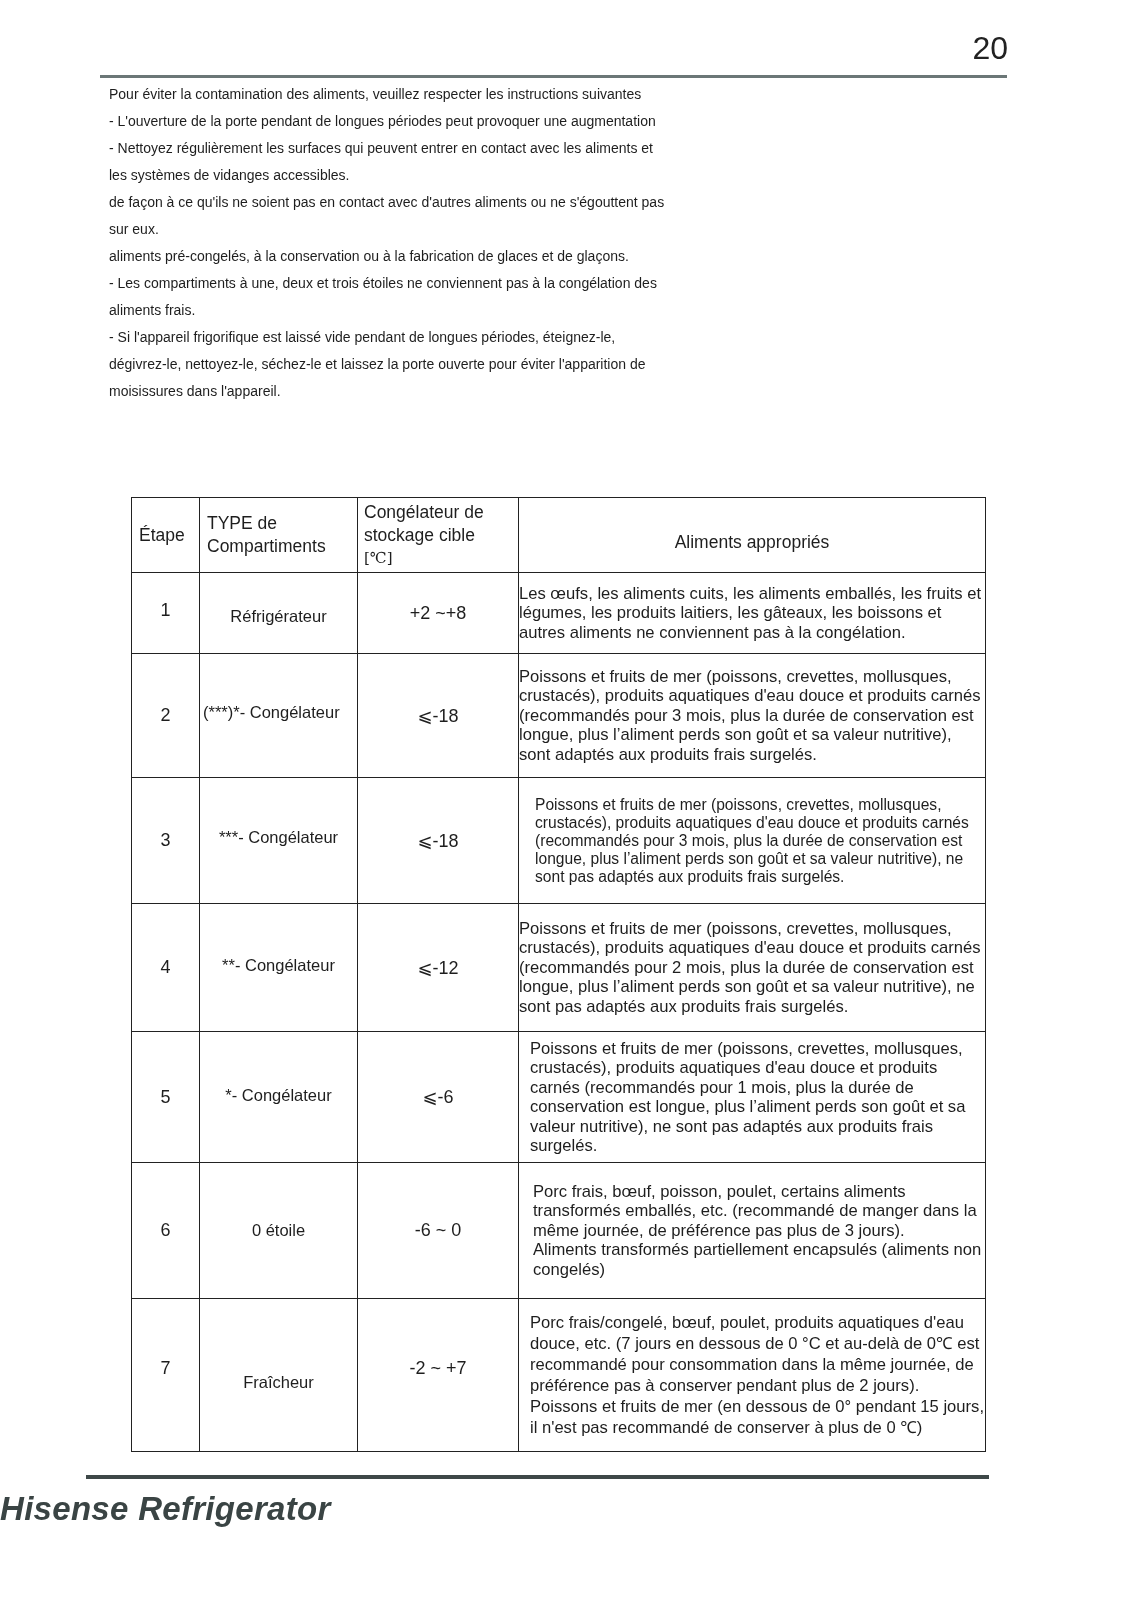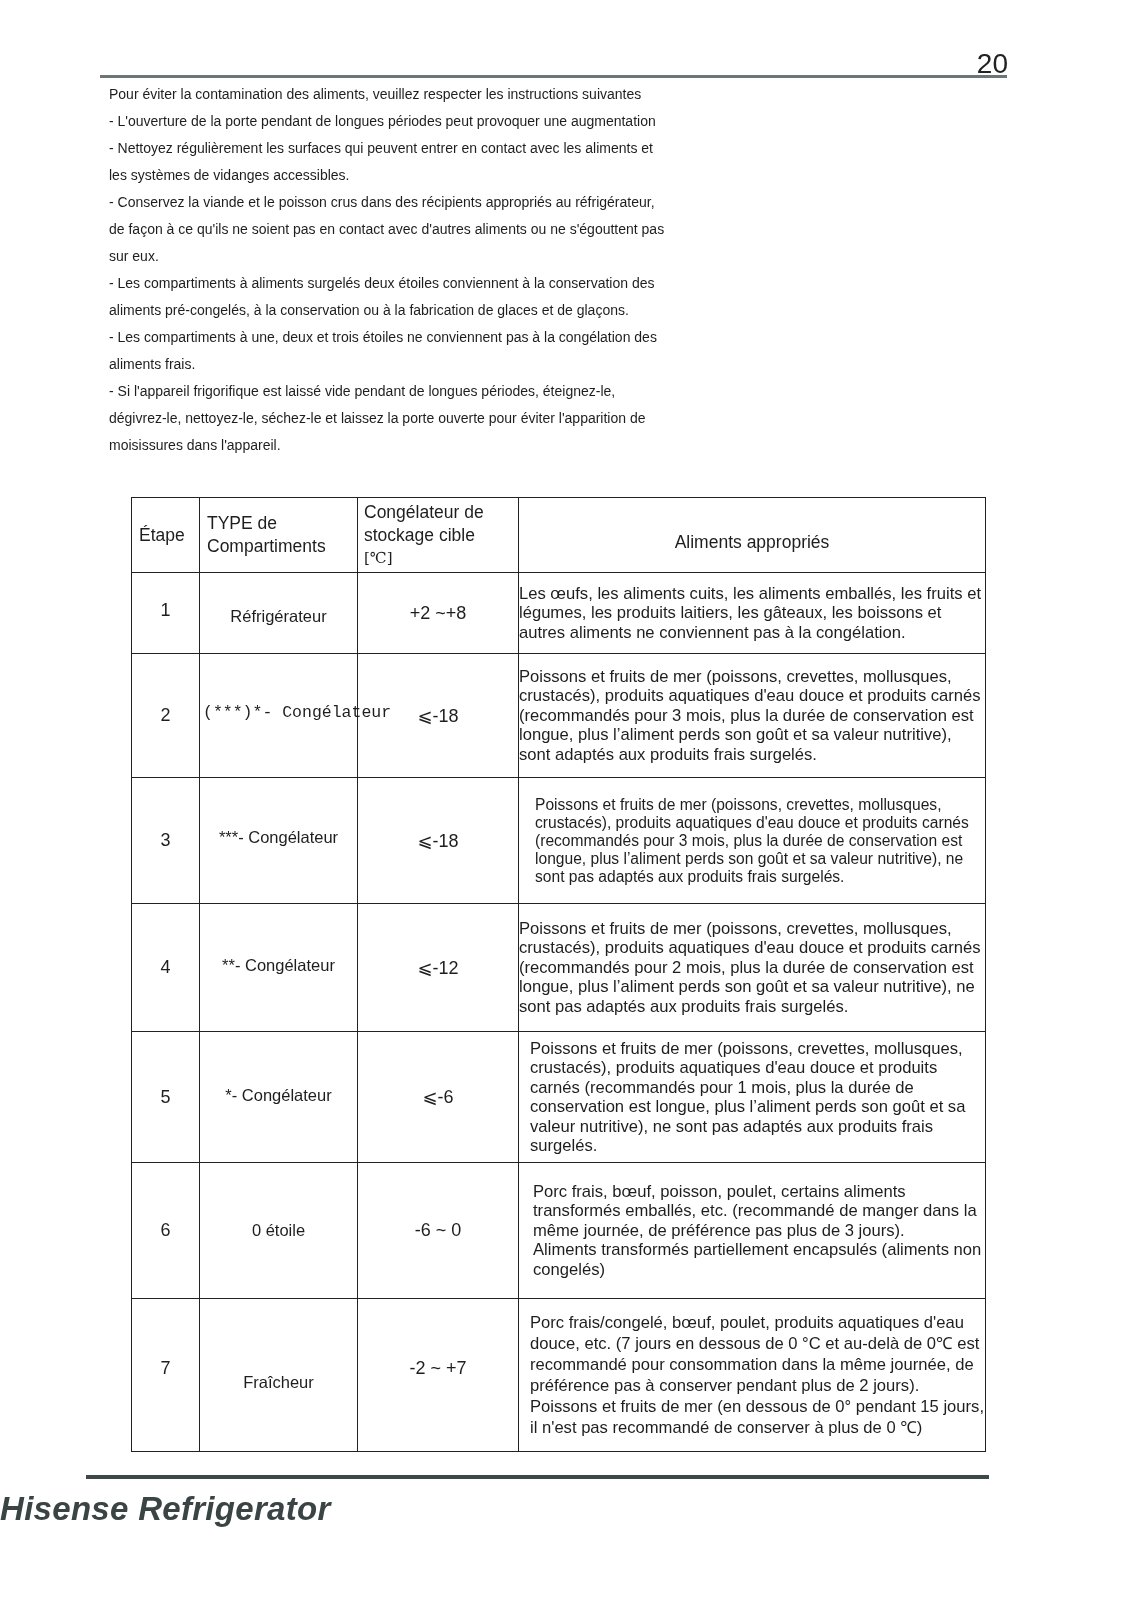--- a/index.html
+++ b/index.html
@@ -1,32 +1,32 @@
 <!DOCTYPE html>
 <html><head>
 <meta charset="utf-8">
 <style>
   html, body { margin: 0; padding: 0; background: #ffffff; }
   body { width: 1130px; height: 1600px; position: relative; overflow: hidden;
          font-family: "Liberation Sans", sans-serif; color: #1a1a1a; }
-  .page-number { position: absolute; top: 34px; right: 122px; font-size: 28px; line-height: 28px; color: #222; margin-top: 16px; }
+  .page-number { position: absolute; top: 34px; right: 122px; font-size: 32px; line-height: 28px; color: #222; }
   .top-rule { position: absolute; left: 100px; top: 75px; width: 907px; height: 3px; background: #6b7777; }
   .intro { position: absolute; left: 109px; top: 81px; width: 905px; font-size: 14px; line-height: 27px; color: #1e1e1e; }
   .intro p { margin: 0; white-space: nowrap; }
   table.storage { position: absolute; left: 131px; top: 497px; width: 854px; border-collapse: collapse; table-layout: fixed; }
   table.storage td, table.storage th { border: 1.6px solid #222; padding: 0; vertical-align: middle; font-weight: normal; color: #1e1e1e; }
   .col-step { width: 68px; }
   .col-type { width: 158px; }
   .col-temp { width: 161px; }
   .col-food { width: 467px; }
   th.hdr { font-size: 17.5px; line-height: 23px; text-align: left; padding: 0 4px; }
   th.hdr.center { text-align: center; }
   td.step { text-align: center; font-size: 18px; }
   td.type { text-align: center; font-size: 16.5px; white-space: nowrap; }
-  td.type.left { text-align: left; padding-left: 3px; font-family: Liberation Mono, monospace; }
+  td.type.left { text-align: left; padding-left: 3px; }
   td.temp { text-align: center; font-size: 18px; }
   td.food { font-size: 16.6px; line-height: 19.5px; padding: 2px 4px 2px 14px; }
   td.food.sm { font-size: 15.6px; line-height: 18px; padding-left: 16px; }
   td.food.loose { line-height: 21px; padding-left: 11px; }
   .deg { font-family: "DejaVu Serif", serif; font-size: 15px; }
   .bottom-rule { position: absolute; left: 86px; top: 1475px; width: 903px; height: 4px; background: #3e4848; }
   .brand { position: absolute; left: 0; width: 1096px; top: 1490px; 
            font-family: "Liberation Sans", sans-serif; font-weight: bold; font-style: italic;
            font-size: 33px; color: #3a4444; letter-spacing: 0.3px; }
 </style>
@@ -34,24 +34,22 @@
 <body>
 
 <div class="page-number">20</div>
 <div class="top-rule"></div>
 
 <div class="intro">
   <p>Pour éviter la contamination des aliments, veuillez respecter les instructions suivantes</p>
   <p>- L'ouverture de la porte pendant de longues périodes peut provoquer une augmentation</p>
   <p>- Nettoyez régulièrement les surfaces qui peuvent entrer en contact avec les aliments et</p>
   <p>les systèmes de vidanges accessibles.</p>
-  <p>- Conservez la viande et le poisson crus dans des récipients appropriés au réfrigérateur,</p>
   <p>de façon à ce qu'ils ne soient pas en contact avec d'autres aliments ou ne s'égouttent pas</p>
   <p>sur eux.</p>
-  <p>- Les compartiments à aliments surgelés deux étoiles conviennent à la conservation des</p>
   <p>aliments pré-congelés, à la conservation ou à la fabrication de glaces et de glaçons.</p>
   <p>- Les compartiments à une, deux et trois étoiles ne conviennent pas à la congélation des</p>
   <p>aliments frais.</p>
   <p>- Si l'appareil frigorifique est laissé vide pendant de longues périodes, éteignez-le,</p>
   <p>dégivrez-le, nettoyez-le, séchez-le et laissez la porte ouverte pour éviter l'apparition de</p>
   <p>moisissures dans l'appareil.</p>
 </div>
 
 <table class="storage">
   <colgroup>

